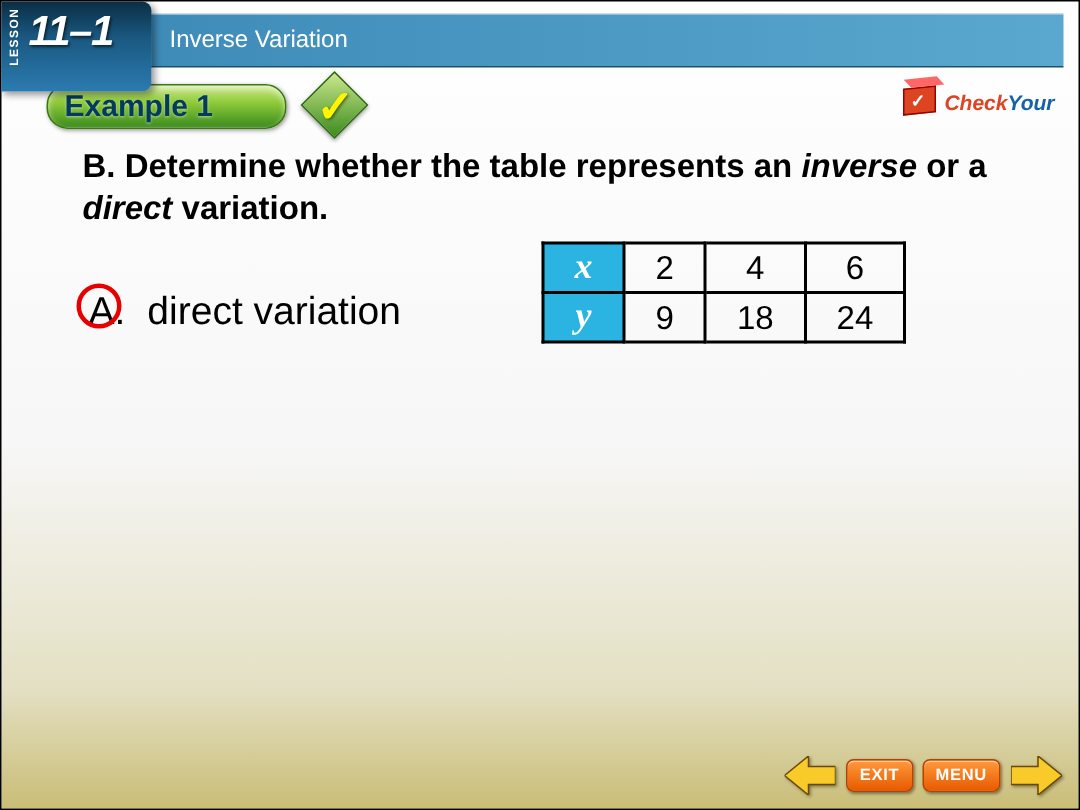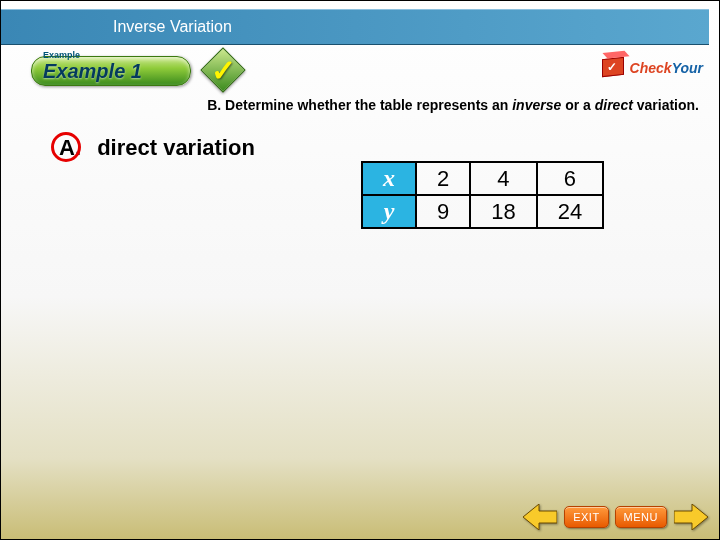--- a/index.html
+++ b/index.html
@@ -43,21 +43,21 @@
     background: linear-gradient(180deg, #cbe88d 0%, #8fcb3a 40%, #3b8b1d 100%);
     border-radius: 14px; border: 1px solid #3b7910;
     box-shadow: inset 0 2px 4px rgba(255,255,255,.6), 1px 1px 3px rgba(0,0,0,.4);
   }
   .example-top {
     position: absolute; left: 42px; top: 0px; font-size: 9px; color: #057;
     font-weight: bold;
   }
   .example-big {
     position: absolute; left: 42px; top: 10px; font-size: 20px; color: #043a5e;
-    font-weight: 700; text-shadow: 0 1px 2px rgba(255,255,255,.5); font-style: italic;
+    font-weight: 700; text-shadow: 0 1px 2px rgba(255,255,255,.5);
   }
   .check-icon {
     position: absolute; left: 206px; top: 4px; width: 32px; height: 32px;
     transform: rotate(45deg);
     background: linear-gradient(135deg, #cbe88d, #3b8b1d);
     border: 1px solid #2b680a;
     box-shadow: 1px 1px 3px rgba(0,0,0,.4);
   }
   .check-mark {
     position: absolute; left: 210px; top: 3px; font-size: 30px; color: #fff500;
@@ -79,23 +79,23 @@
   .checkpoint .cube::before {
     content: ""; position: absolute; width: 22px; height: 6px; top: -7px; left: 2px;
     background: #f66; transform: skewX(40deg);
   }
   .checkpoint .cube span { position: absolute; color: #fff; font-size: 12px; left: 4px; top: 1px; transform: skewY(6deg);}
   .cp-check { color: #d42; font-style: italic; }
   .cp-point { color: #1562a6; font-style: italic; }
 
   
   .content { position: absolute; left: 54px; top: 96px; right: 20px; }
-  .question { font-size: 14px; font-weight: bold; line-height: 1.25; color: #000; text-align: right; }
+  .question { font-size: 22px; font-weight: bold; line-height: 1.25; color: #000; }
   .ques-strong-italic { font-style: italic; font-weight: bold; }
-  .choices { margin-top: 20px; font-size: 22px; font-weight: bold; color: #000; }
+  .choices { margin-top: 40px; font-size: 26px; font-weight: normal; color: #000; }
   .choice { margin-bottom: 26px; position: relative; padding-left: 4px;}
   .choice-label { display: inline-block; width: 32px; }
   .circle-mark {
     position: absolute; left: -4px; top: -3px; width: 30px; height: 30px;
     border: 3px solid #e60000; border-radius: 50%;
   }
 
   
   .data-table {
     position: absolute; left: 360px; top: 160px; border-collapse: collapse;
@@ -112,32 +112,36 @@
   
   .footer { position: absolute; bottom: 8px; right: 10px; display: flex; gap: 6px; align-items: center; }
   .nav-arrow {
     width: 36px; height: 28px; display: flex; align-items: center; justify-content: center;
     cursor: pointer;
   }
   .nav-arrow svg { filter: drop-shadow(1px 1px 1px rgba(0,0,0,.4)); }
   .pill-btn {
     background: linear-gradient(180deg, #ff9a3c, #e85a00);
     border: 1px solid #b64200; border-radius: 5px; padding: 4px 8px;
-    color: #fff; font-size: 11px; font-weight: normal; letter-spacing: .5px;
+    color: #fff; font-size: 11px; font-weight: bold; letter-spacing: .5px;
     box-shadow: inset 0 1px 0 rgba(255,255,255,.5), 1px 1px 2px rgba(0,0,0,.4);
     cursor: pointer;
     text-align: right;
   }
 </style>
 </head>
 <body>
 
 <div class="slide">
 
   <div class="header-bar"></div>
+  <div class="lesson-tab">
+    <div class="lesson-word">LESSON</div>
+    <div class="lesson-number">11–1</div>
+  </div>
   <div class="lesson-title">Inverse Variation</div>
 
   <div class="example-row">
     <div class="example-badge"></div>
     <div class="example-top">Example</div>
     <div class="example-big">Example 1</div>
     <div class="check-icon"></div>
     <div class="check-mark">✓</div>
   </div>
 

